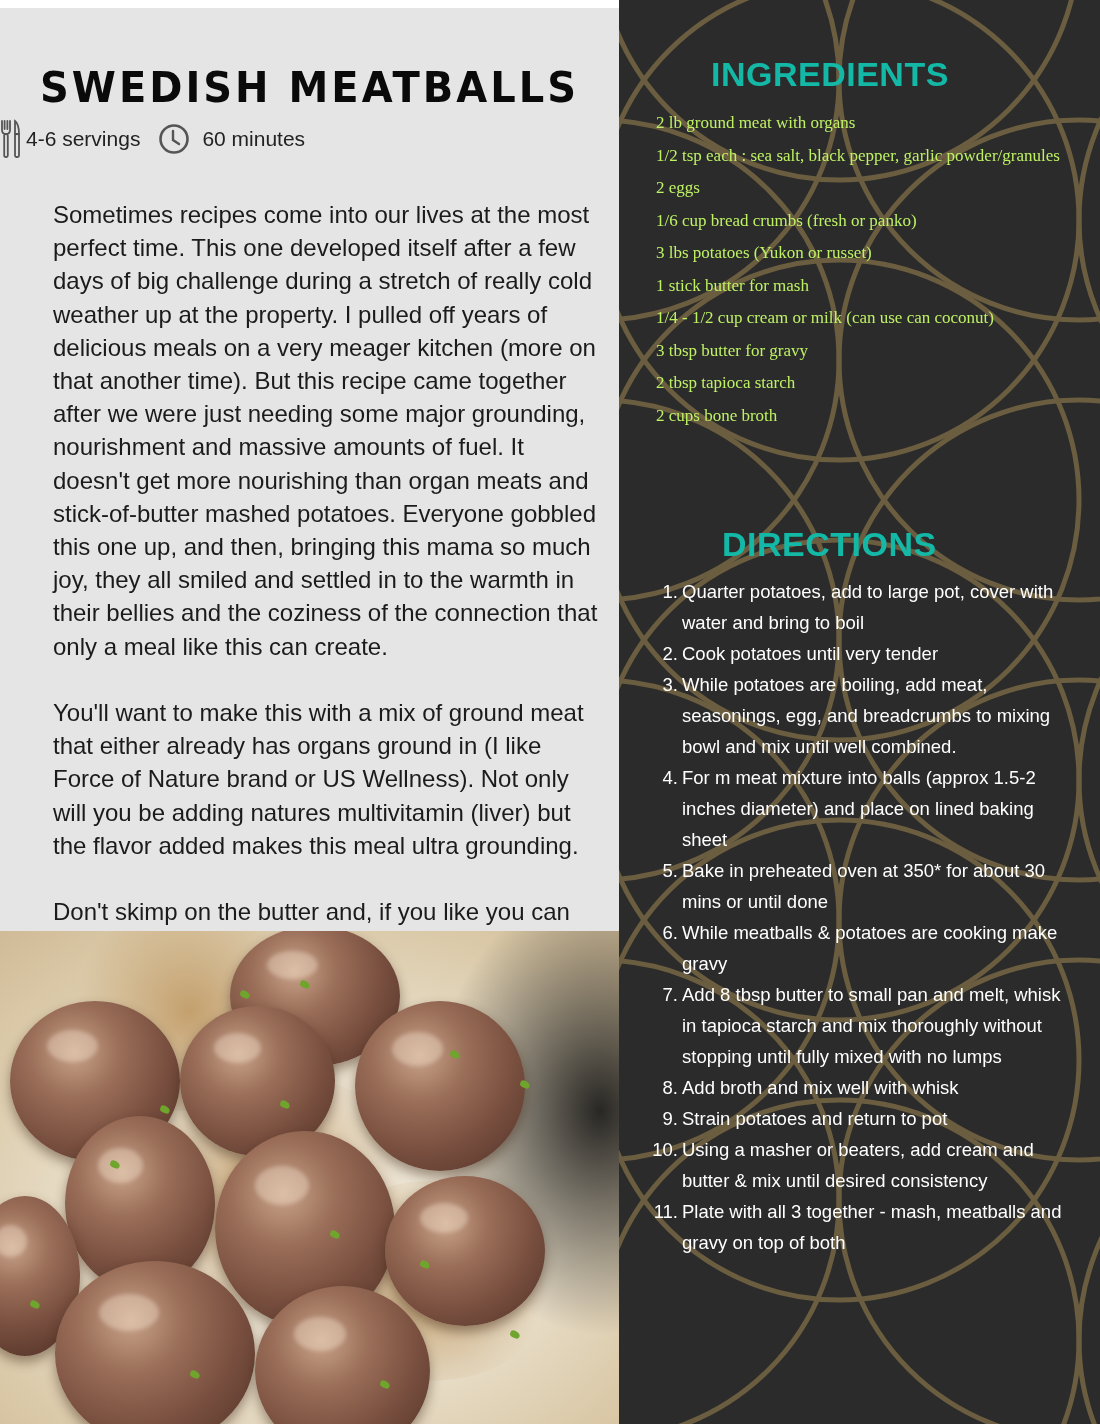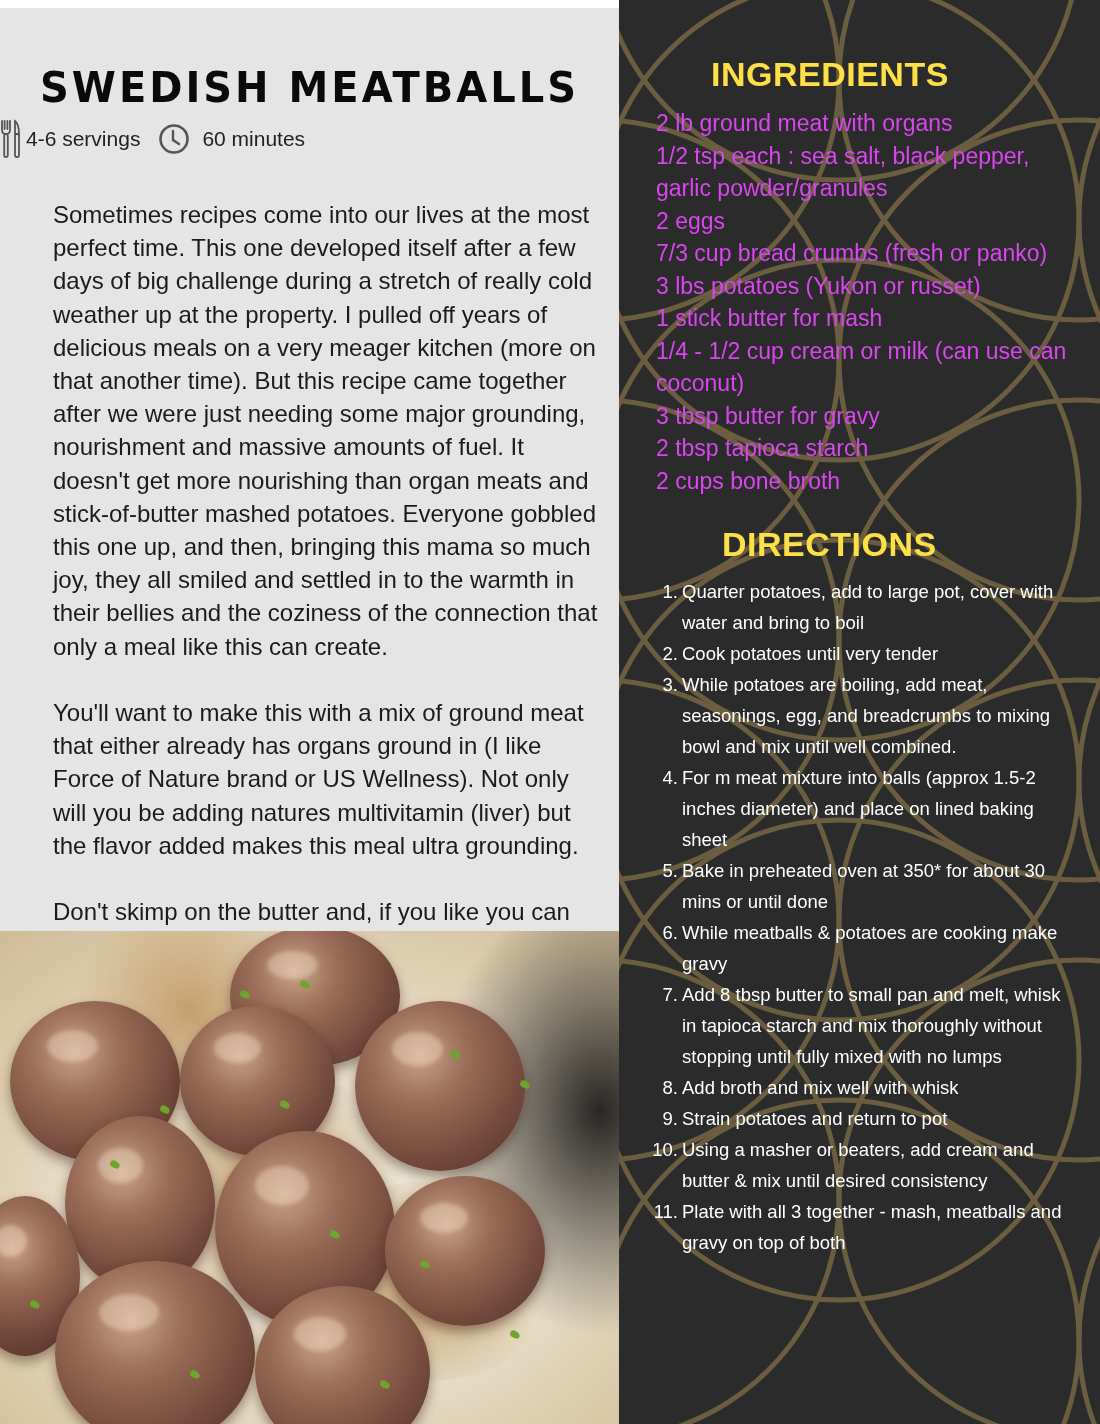--- a/index.html
+++ b/index.html
@@ -51,29 +51,29 @@
       position: absolute; width: 10px; height: 7px; border-radius: 40% 60% 50% 50%;
       background: #6fa52c; transform: rotate(25deg);
     }
 
     .right {
       position: absolute; left: 619px; top: 0; width: 481px; height: 1424px; background: #2b2b2b; overflow: hidden;
     }
     .pattern { position: absolute; left: 0; top: 0; }
 
     .heading {
-      position: absolute; font-family: "Liberation Sans", sans-serif; font-size: 34px; color: #fde047;
+      position: absolute; font-family: "Liberation Sans", sans-serif; font-size: 34px; color: #14b8a6;
       letter-spacing: 0.5px;
     }
     .ing-heading { left: 92px; top: 55px; }
     .dir-heading { left: 103px; top: 525px; }
 
     .ing-list {
       position: absolute; left: 37px; top: 107px; width: 420px; list-style: none;
-      font-family: Liberation Sans, sans-serif; font-size: 23px; line-height: 32.5px; color: #d946ef;
+      font-family: Liberation Serif, serif; font-size: 17px; line-height: 32.5px; color: #bef264;
     }
     .dir-list {
       position: absolute; left: 30px; top: 576px; width: 420px; list-style: none;
       font-family: "Liberation Sans", sans-serif; font-size: 18.5px; line-height: 31px; color: #ffffff;
     }
     .dir-item { display: flex; }
     .dir-num { width: 33px; text-align: right; padding-right: 4px; flex-shrink: 0; }
     .dir-text { flex: 1; padding-left: 0; }
   </style>
 </head>
@@ -169,21 +169,21 @@
       <circle cx="700" cy="1340" r="240"></circle>
       <circle cx="-260" cy="780" r="240"></circle>
     </g>
   </svg>
 
   <h2 class="heading ing-heading">INGREDIENTS</h2>
   <ul class="ing-list">
     <li>2 lb ground meat with organs</li>
     <li>1/2 tsp each : sea salt, black pepper, garlic powder/granules</li>
     <li>2 eggs</li>
-    <li>7/3 cup bread crumbs (fresh or panko)</li>
+    <li>1/6 cup bread crumbs (fresh or panko)</li>
     <li>3 lbs potatoes (Yukon or russet)</li>
     <li>1 stick butter for mash</li>
     <li>1/4 - 1/2 cup cream or milk (can use can coconut)</li>
     <li>3 tbsp butter for gravy</li>
     <li>2 tbsp tapioca starch</li>
     <li>2 cups bone broth</li>
   </ul>
 
   <h2 class="heading dir-heading">DIRECTIONS</h2>
   <ol class="dir-list">

